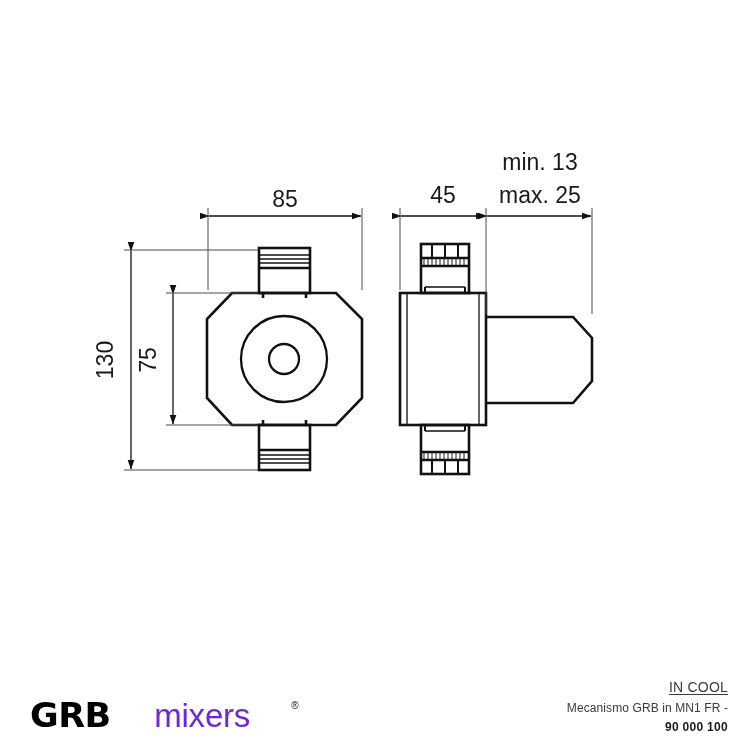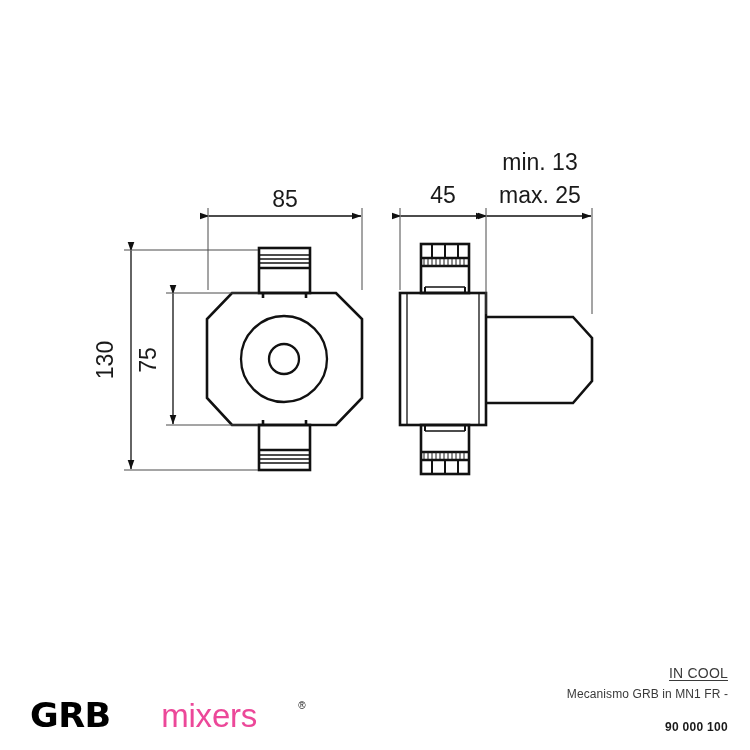--- a/index.html
+++ b/index.html
@@ -54,22 +54,22 @@
     letter-spacing: -0.5px;
     color: #000000;
     transform: scaleX(1.06);
     transform-origin: left center;
   }
   .brand-mixers {
     font-family: "Liberation Sans", sans-serif;
     font-weight: 300;
     font-size: 33px;
     letter-spacing: -0.2px;
-    color: #ec4899;
-    margin-left: 15px;
+    color: #6d28d9;
+    margin-left: 8px;
   }
   .brand-reg {
     font-family: "Liberation Sans", sans-serif;
     font-size: 10px;
     color: #111111;
     margin-left: 1px;
     margin-top: 2px;
   }
   .product-info {
     position: absolute;
@@ -90,21 +90,21 @@
     color: #3a3a3a;
     letter-spacing: 0.1px;
     margin-top: 2px;
     margin-left: 40px;
   }
   .product-code {
     font-size: 12px;
     font-weight: 700;
     color: #1a1a1a;
     letter-spacing: 0.3px;
-    margin-top: 16px;
+    margin-top: 2px;
   }
   .dim-text {
     font-family: "Liberation Sans", sans-serif;
     font-size: 23px;
     fill: #1a1a1a;
   }
 </style>
 </head>
 <body>
 

